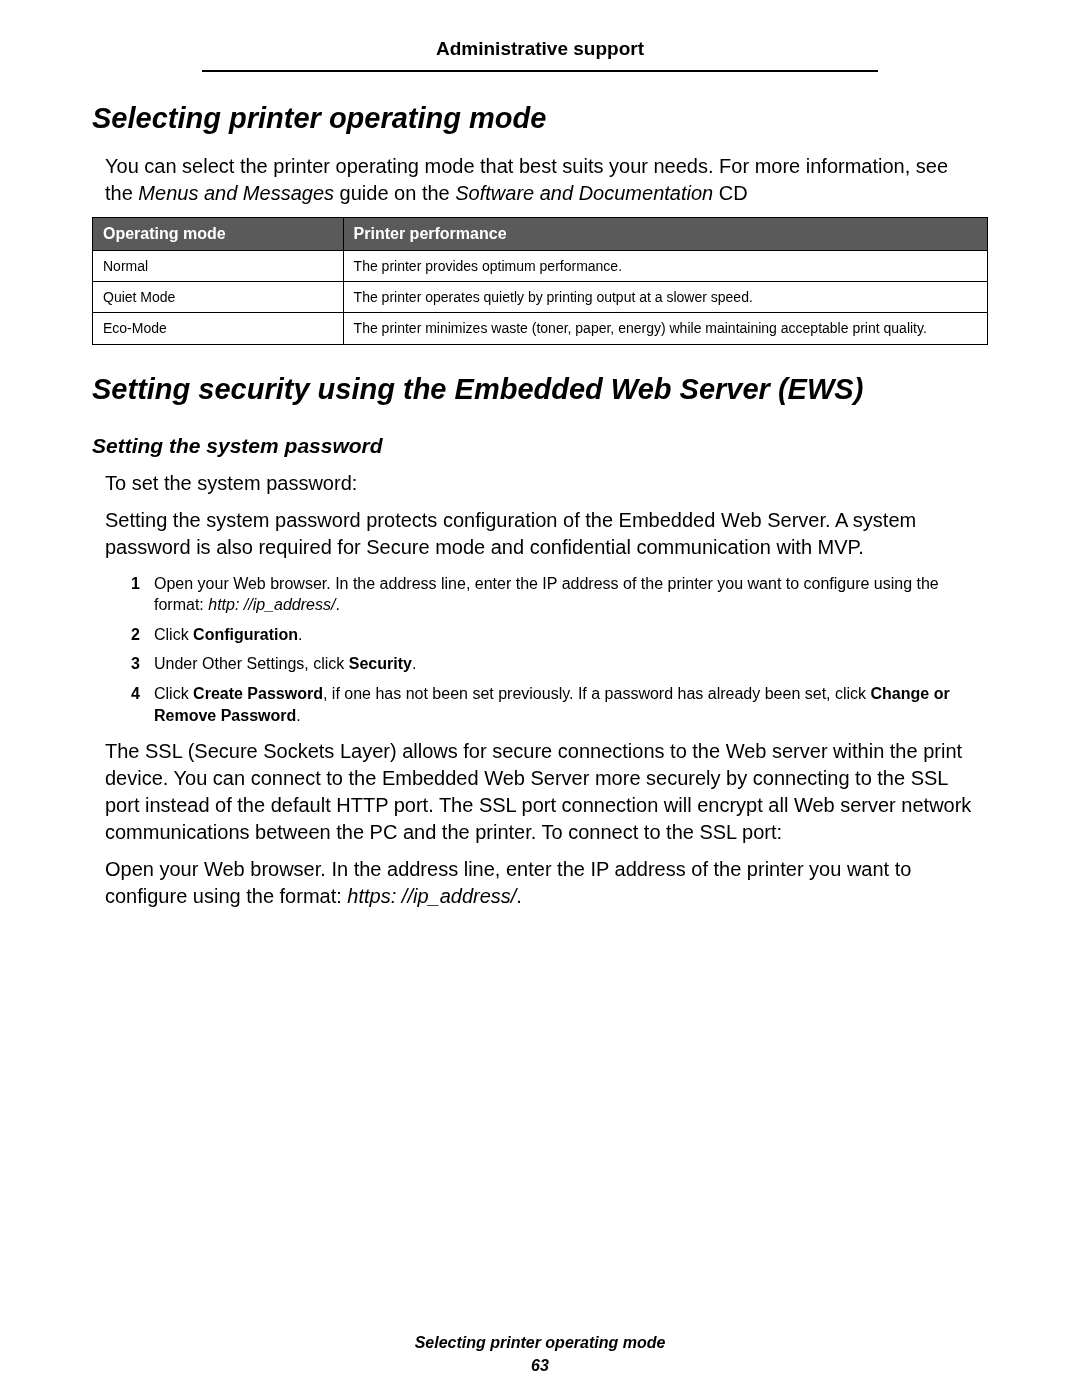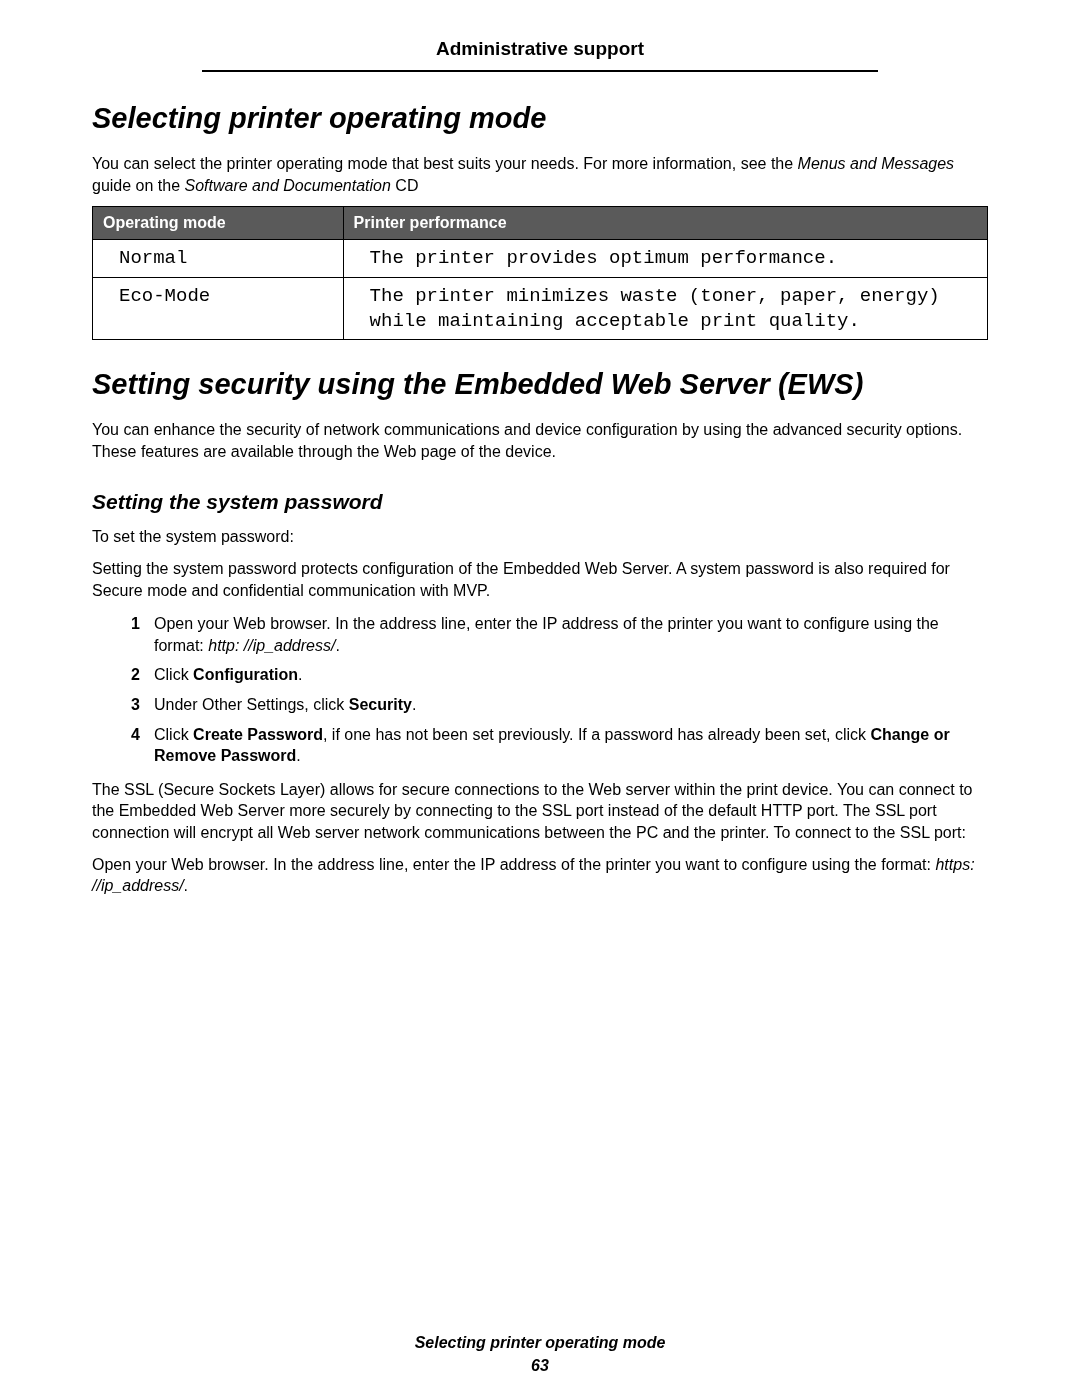--- a/index.html
+++ b/index.html
@@ -35,23 +35,23 @@
     font-size: 29px;
     margin: 28px 0 18px 0;
   }
   h2 {
     font-style: italic;
     font-weight: bold;
     font-size: 21px;
     margin: 28px 0 12px 0;
   }
   p {
-    font-size: 16px;
+    font-size: 20px;
     line-height: 1.35;
-    margin: 10px 0;
+    margin: 10px 13px;
   }
   .ital { font-style: italic; }
   .bold { font-weight: bold; }
   .note-block {
     text-align: left;
     margin: 16px 0 18px 100px;
     font-size: 16px;
   }
   table.modes {
     border-collapse: collapse;
@@ -62,25 +62,24 @@
     background: #5a5a5a;
     color: #fff;
     font-weight: bold;
     text-align: left;
     padding: 7px 10px;
     font-size: 16px;
     border: 1px solid #000;
   }
   table.modes td {
     border: 1px solid #000;
-    padding: 6px 26px;
-    font-size: 19px;
+    padding: 6px 10px;
+    font-size: 14px;
     vertical-align: top;
     line-height: 1.3;
-    font-family: Liberation Mono, monospace;
   }
   table.modes .col-mode { width: 28%; }
   ol.steps {
     list-style: none;
     padding: 0;
     margin: 12px 0;
   }
   ol.steps li {
     display: flex;
     margin: 8px 0;
@@ -129,29 +128,32 @@
         <th class="col-mode">Operating mode</th>
         <th>Printer performance</th>
       </tr>
     </thead>
     <tbody>
       <tr>
         <td>Normal</td>
         <td>The printer provides optimum performance.</td>
       </tr>
       <tr>
+        <td>Quiet Mode</td>
+        <td>The printer operates quietly by printing output at a slower speed.</td>
+      </tr>
+      <tr>
         <td>Eco-Mode</td>
         <td>The printer minimizes waste (toner, paper, energy) while maintaining acceptable print quality.</td>
       </tr>
     </tbody>
   </table>
 
   <h1>Setting security using the Embedded Web Server (EWS)</h1>
 
-  <p>You can enhance the security of network communications and device configuration by using the advanced security options. These features are available through the Web page of the device.</p>
 
   <h2>Setting the system password</h2>
 
   <p>To set the system password:</p>
   <p>Setting the system password protects configuration of the Embedded Web Server. A system password is also required for Secure mode and confidential communication with MVP.</p>
 
   <ol class="steps">
     <li>
       <span class="num">1</span>
       <span class="txt">

